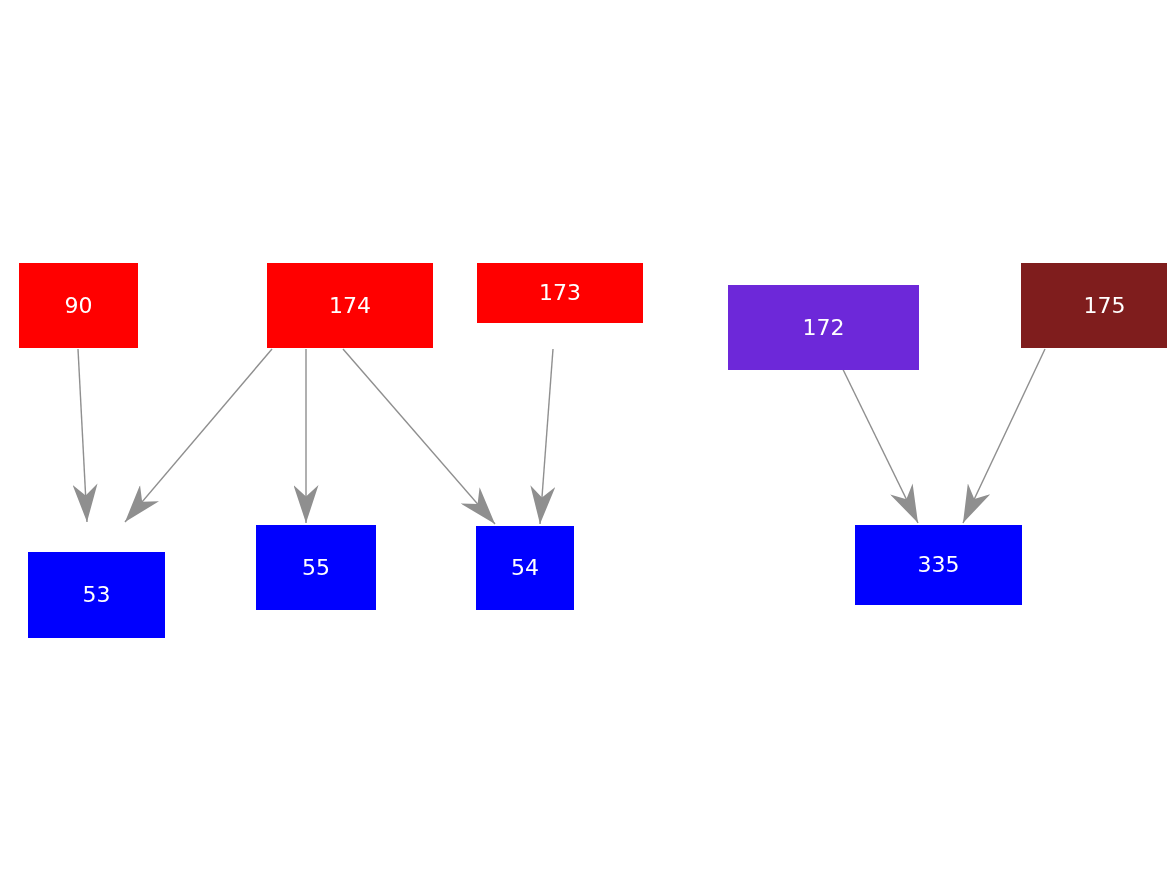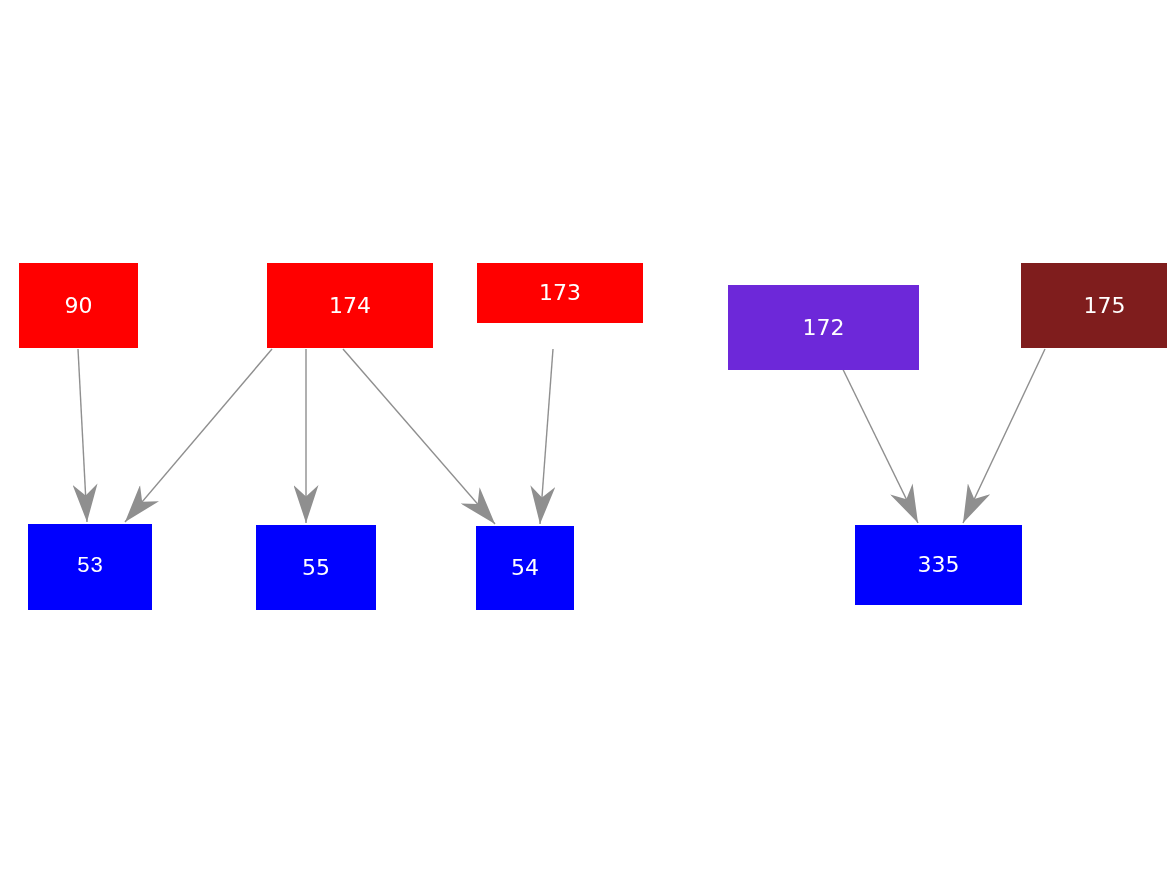--- a/index.html
+++ b/index.html
@@ -63,21 +63,21 @@
       </div>
       <div class="node" style="left: 477px; top: 263px; width: 166px; height: 60px; background: rgb(255, 0, 0); color: rgb(255, 255, 255);">
         <span>173</span>
       </div>
       <div class="node" style="left: 728px; top: 263px; width: 191px; height: 85px; background: #6d28d9; color: rgb(255, 255, 255); margin-top: 22px;">
         <span>172</span>
       </div>
       <div class="node" style="left: 981px; top: 263px; width: 167px; height: 85px; background: #7f1d1d; color: rgb(255, 255, 255); margin-left: 40px;">
         <span>175</span>
       </div>
-      <div class="node" style="left: 28px; top: 524px; width: 124px; height: 86px; background: rgb(0, 0, 255); color: rgb(255, 255, 255); font-family: Liberation Mono, monospace;">
+      <div class="node" style="left: 28px; top: 552px; width: 137px; height: 86px; background: rgb(0, 0, 255); color: rgb(255, 255, 255);">
         <span>53</span>
       </div>
       <div class="node" style="left: 256px; top: 525px; width: 120px; height: 85px; background: rgb(0, 0, 255); color: rgb(255, 255, 255);">
         <span>55</span>
       </div>
       <div class="node" style="left: 476px; top: 526px; width: 98px; height: 84px; background: rgb(0, 0, 255); color: rgb(255, 255, 255);">
         <span>54</span>
       </div>
       <div class="node" style="left: 855px; top: 525px; width: 167px; height: 80px; background: rgb(0, 0, 255); color: rgb(255, 255, 255);">
         <span>335</span>

